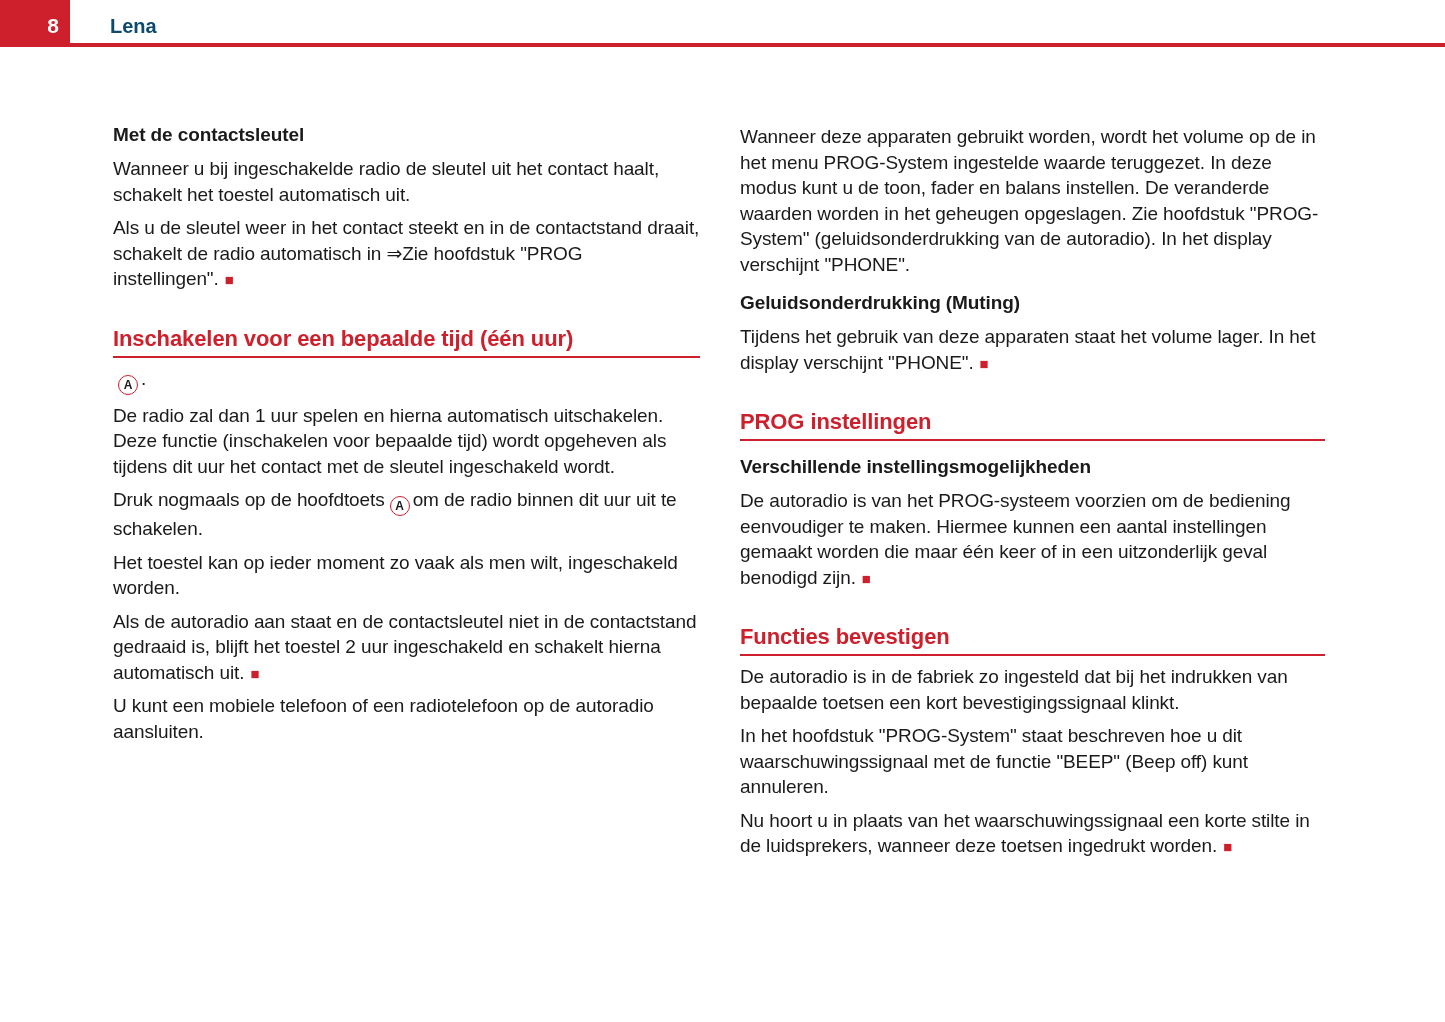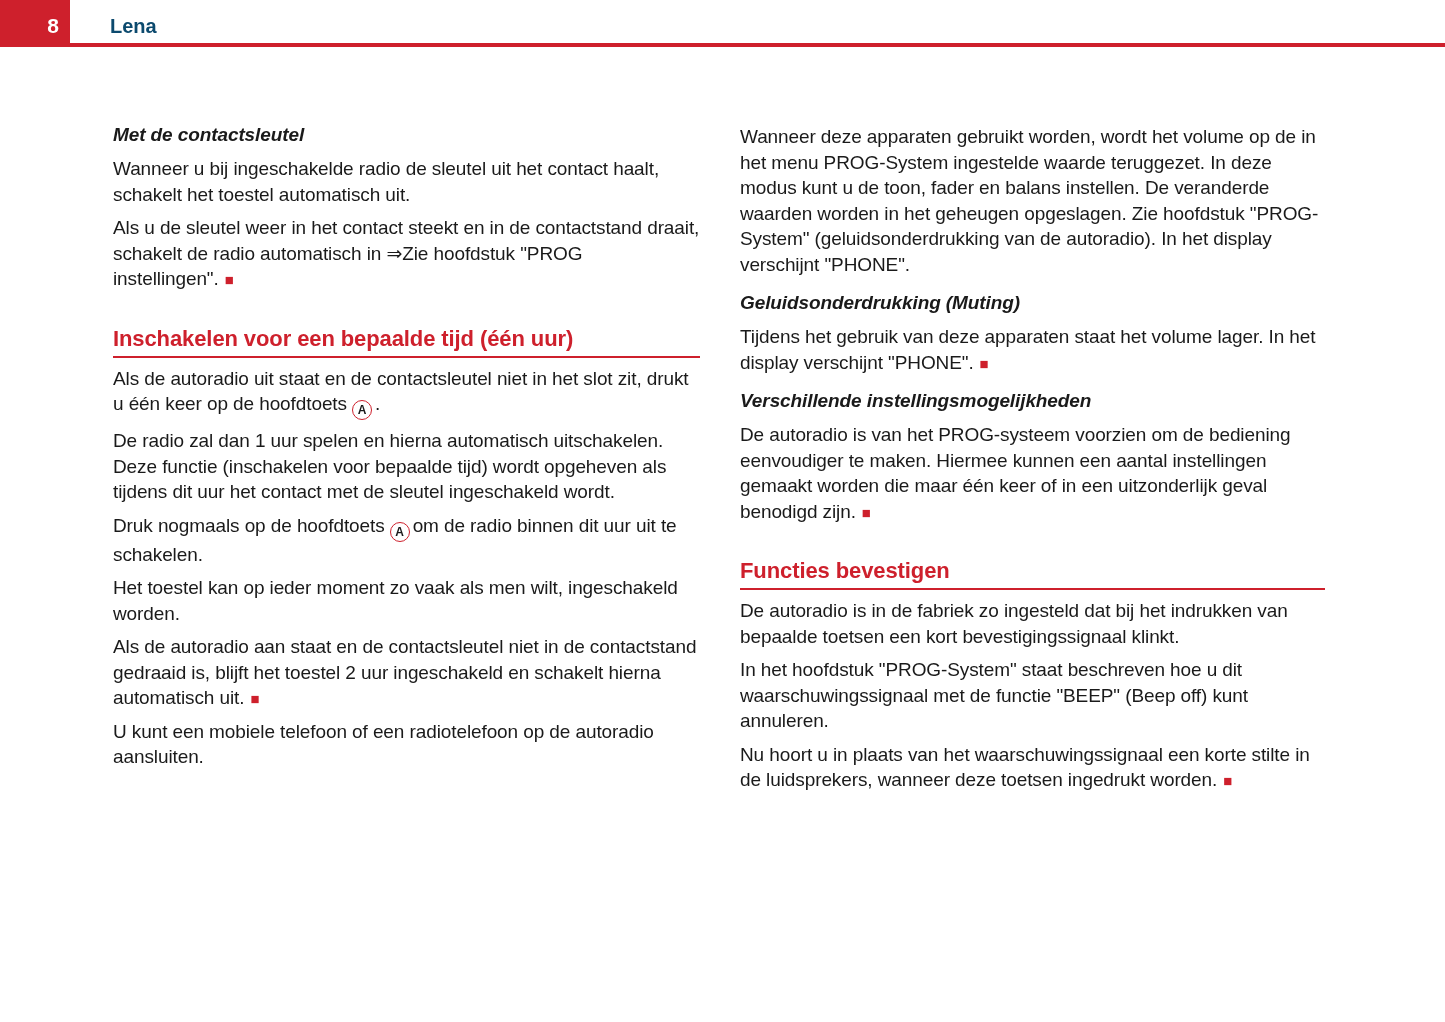--- a/index.html
+++ b/index.html
@@ -48,21 +48,21 @@
     letter-spacing: -0.1px;
   }
   .col-left  { left: 113px; width: 587px; }
   .col-right { left: 740px; width: 585px; }
   .col > :first-child { margin-top: 0; }
 
   p.body-par { margin: 0 0 8px 0; }
 
   h3.subhead {
     font-size: 19px; font-weight: bold; color: #1a1a1a;
-    margin: 15px 0 10px 0; line-height: 22px; font-style: italic;
+    margin: 15px 0 10px 0; line-height: 22px;
   }
   h2.section-head {
     font-size: 22px; font-weight: bold; color: #ce202c;
     margin: 34px 0 8px 0; line-height: 26px;
     padding-bottom: 4px;
     border-bottom: 2px solid #ce202c;
   }
 
   
   .key-icon {
@@ -100,21 +100,21 @@
       <span>Wanneer u bij ingeschakelde radio de sleutel uit het contact haalt, schakelt het toestel automatisch uit.</span>
     </p>
 
     <p class="body-par">
       <span>Als u de sleutel weer in het contact steekt en in de contactstand draait, schakelt de radio automatisch in ⇒Zie hoofdstuk "PROG instellingen".</span><span class="end-marker">■</span>
     </p>
 
     <h2 class="section-head">Inschakelen voor een bepaalde tijd (één uur)</h2>
 
     <p class="body-par">
-      <span>Als de autoradio uit staat en de contactsleutel niet in het slot zit, drukt u één keer op de hoofdtoets</span><span class="key-icon">
+      <span class="key-icon">
           <span>A</span>
         </span><span>.</span>
     </p>
 
     <p class="body-par">
       <span>De radio zal dan 1 uur spelen en hierna automatisch uitschakelen. Deze functie (inschakelen voor bepaalde tijd) wordt opgeheven als tijdens dit uur het contact met de sleutel ingeschakeld wordt.</span>
     </p>
 
     <p class="body-par">
       <span>Druk nogmaals op de hoofdtoets</span><span class="key-icon">
@@ -142,20 +142,21 @@
     <p class="body-par">
       <span>Wanneer deze apparaten gebruikt worden, wordt het volume op de in het menu PROG-System ingestelde waarde teruggezet. In deze modus kunt u de toon, fader en balans instellen. De veranderde waarden worden in het geheugen opgeslagen. Zie hoofdstuk "PROG-System" (geluidsonderdrukking van de autoradio). In het display verschijnt "PHONE".</span>
     </p>
 
     <h3 class="subhead">Geluidsonderdrukking (Muting)</h3>
 
     <p class="body-par">
       <span>Tijdens het gebruik van deze apparaten staat het volume lager. In het display verschijnt "PHONE".</span><span class="end-marker">■</span>
     </p>
 
+    <h2 class="section-head">PROG instellingen</h2>
 
     <h3 class="subhead">Verschillende instellingsmogelijkheden</h3>
 
     <p class="body-par">
       <span>De autoradio is van het PROG-systeem voorzien om de bediening eenvoudiger te maken. Hiermee kunnen een aantal instellingen gemaakt worden die maar één keer of in een uitzonderlijk geval benodigd zijn.</span><span class="end-marker">■</span>
     </p>
 
     <h2 class="section-head">Functies bevestigen</h2>
 
     <p class="body-par">

